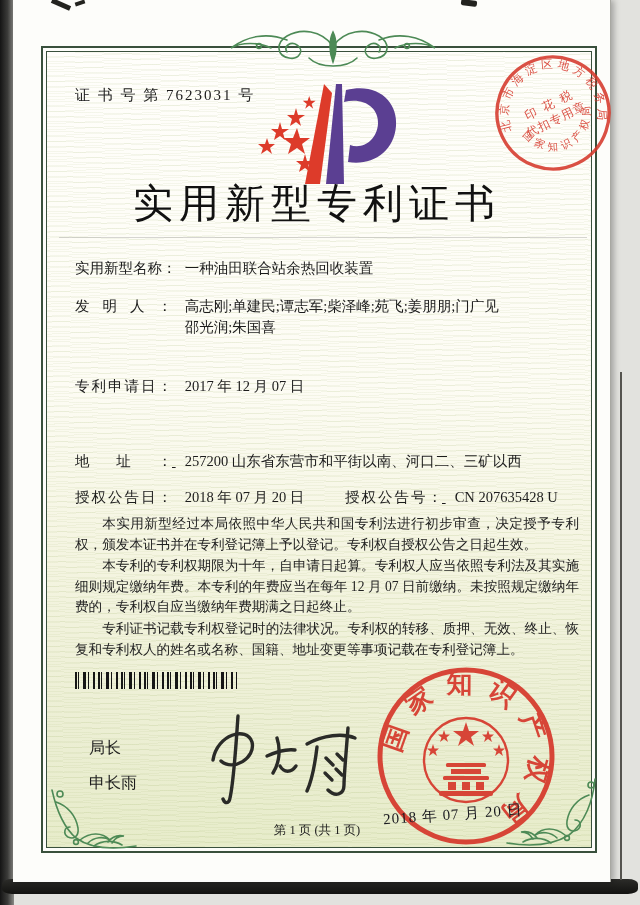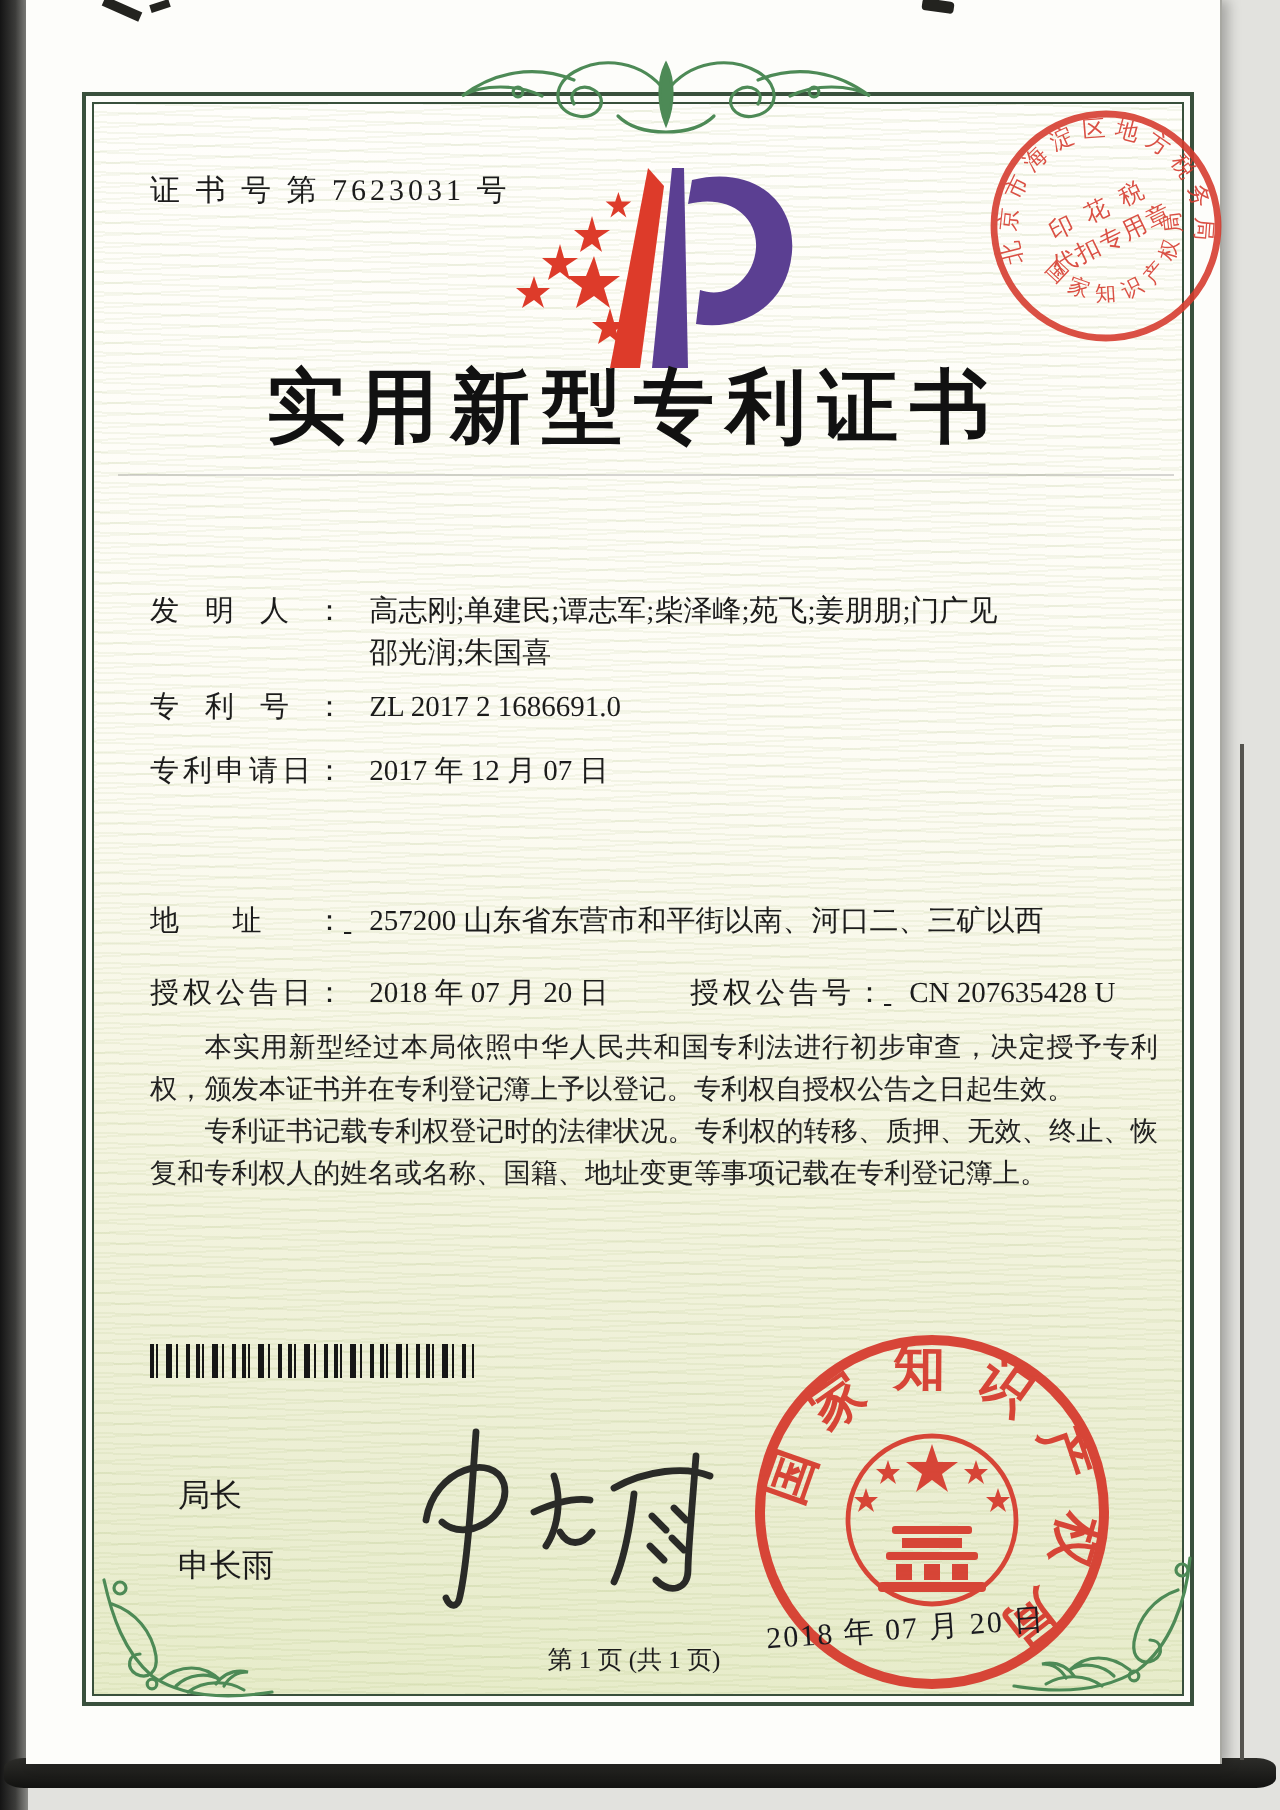--- a/index.html
+++ b/index.html
@@ -29,21 +29,21 @@
   .frame-inner{position:absolute;inset:3px;border:1px solid #39503c;
     background:
       repeating-linear-gradient(2deg,  rgba(140,165,80,.09) 0 1px, transparent 1px 5px),
       repeating-linear-gradient(-3deg, rgba(140,165,80,.08) 0 1px, transparent 1px 6px),
       linear-gradient(180deg,#fffefb 0%,#fdfcf4 42%,#f5f5e2 62%,#ebeed2 88%,#e7ecca 100%);}
   .faint-line{position:absolute;left:46px;top:237px;width:528px;height:1px;background:rgba(110,110,110,.28);}
   
   .cert-no{position:absolute;left:62px;top:86px;font-size:15px;letter-spacing:2px;}
   .logo{position:absolute;left:237px;top:80px;width:156px;height:108px;}
   .title{position:absolute;left:28px;top:176px;width:552px;text-align:center;
-    font-size:40px;font-weight:bold;letter-spacing:6px;color:#111;}
+    font-size:40px;font-weight:normal;letter-spacing:6px;color:#111;}
   
   .row{position:absolute;left:62px;font-size:14.5px;line-height:21px;white-space:nowrap;}
   .lab{display:inline-block;width:97px;text-align:justify;text-align-last:justify;vertical-align:top;}
   .val{display:inline-block;margin-left:9px;vertical-align:top;white-space:pre-line;max-width:420px;}
   .row-name{top:258px;}
   .row-inv{top:296px;}
   .row-pno{top:344px;}
   .row-fdate{top:376px;}
   .row-pat{top:413px;}
   .row-addr{top:451px;text-decoration:underline;}
@@ -136,31 +136,31 @@
     <g fill="#5b3f92">
       <polygon points="86,4 92,4 94,104 76,104"></polygon>
       <path d="M 96,10 C 128,2 148,22 146,46 C 144,72 122,86 98,82 L 100,65 C 114,70 127,59 128,44 C 129,27 113,17 94,22 Z"></path>
     </g>
   </svg>
 
   <div class="title">实用新型专利证书</div>
 
   <div class="faint-line"></div>
 
+  <div class="row row-name">
+    <span class="lab">实用新型名称：</span>
+    <span class="val">一种油田联合站余热回收装置</span>
+  </div>
 
   <div class="row row-inv">
     <span class="lab">发明人：</span>
     <span class="val">高志刚;单建民;谭志军;柴泽峰;苑飞;姜朋朋;门广见
 邵光润;朱国喜</span>
   </div>
 
-  <div class="row row-pno">
-    <span class="lab">专利号：</span>
-    <span class="val">ZL 2017 2 1686691.0</span>
-  </div>
 
   <div class="row row-fdate">
     <span class="lab">专利申请日：</span>
     <span class="val">2017 年 12 月 07 日</span>
   </div>
 
 
   <div class="row row-addr">
     <span class="lab">地址：</span>
     <span class="val">257200 山东省东营市和平街以南、河口二、三矿以西</span>
@@ -170,20 +170,21 @@
     <span class="lab">授权公告日：</span>
     <span class="val">2018 年 07 月 20 日</span>
     <span class="grant-no">
       <span class="lab">授权公告号：</span>
       <span class="val">CN 207635428 U</span>
     </span>
   </div>
 
   <div class="paras">
     <p>本实用新型经过本局依照中华人民共和国专利法进行初步审查，决定授予专利权，颁发本证书并在专利登记簿上予以登记。专利权自授权公告之日起生效。</p>
+    <p>本专利的专利权期限为十年，自申请日起算。专利权人应当依照专利法及其实施细则规定缴纳年费。本专利的年费应当在每年 12 月 07 日前缴纳。未按照规定缴纳年费的，专利权自应当缴纳年费期满之日起终止。</p>
     <p>专利证书记载专利权登记时的法律状况。专利权的转移、质押、无效、终止、恢复和专利权人的姓名或名称、国籍、地址变更等事项记载在专利登记簿上。</p>
   </div>
 
   <div class="barcode"></div>
 
   <div class="signatory">
     <div>局长</div>
     <div>申长雨</div>
   </div>
 

